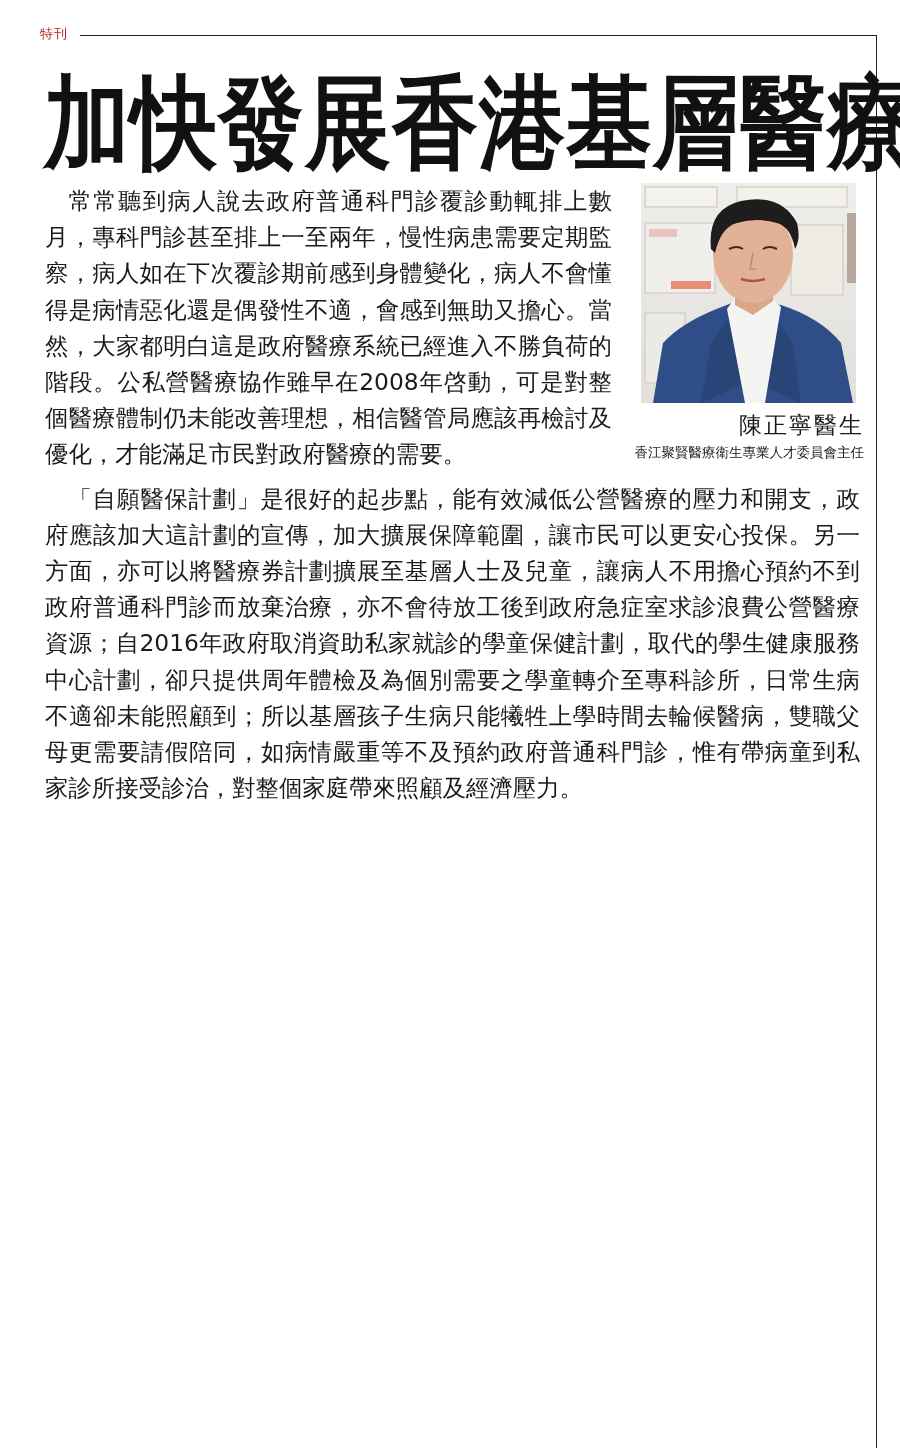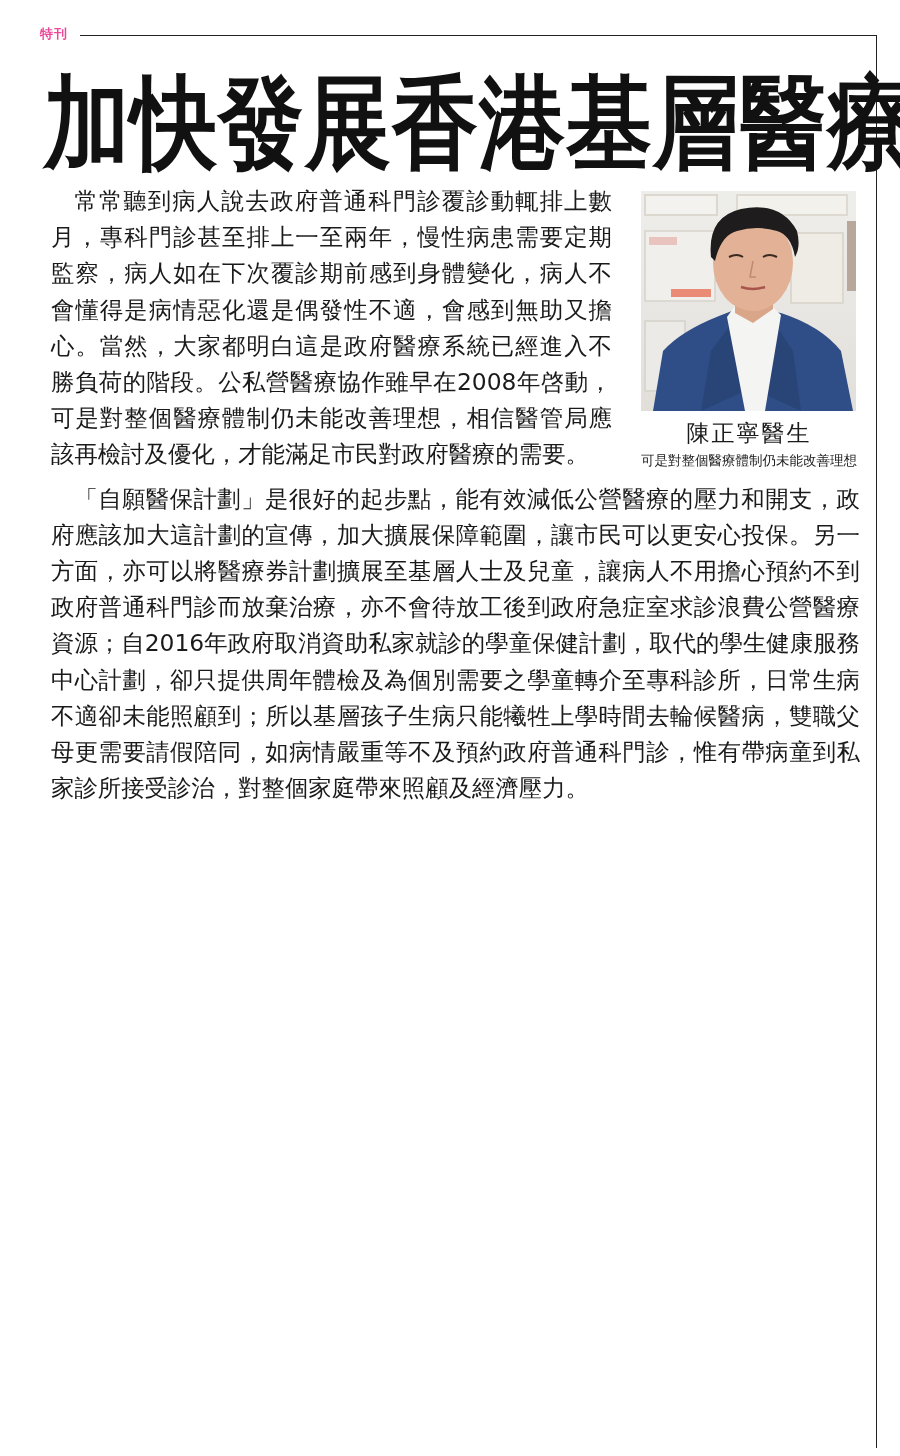--- a/index.html
+++ b/index.html
@@ -14,23 +14,22 @@
       overflow: hidden;
       color: #1a1a1a;
       font-family: "DejaVu Sans", "Liberation Sans", sans-serif;
     }
     .section-label {
       position: absolute;
       left: 40px;
       top: 26px;
       font-size: 13px;
       line-height: 16px;
-      color: #ec4899;
+      color: #b91c1c;
       letter-spacing: 1px;
-      font-weight: bold;
     }
     .frame-top {
       position: absolute;
       left: 80px;
       top: 35px;
       width: 797px;
       height: 0;
       border-top: 1.5px solid #222;
     }
     .frame-right {
@@ -62,28 +61,28 @@
       position: absolute;
       left: 40px;
       top: 183px;
       width: 820px;
       font-size: 23.4px;
       line-height: 36.2px;
       color: #1a1a1a;
       text-align: justify;
     }
     .article p {
-      margin: 0 0 8px 11px;
+      margin: 0 0 8px 5px;
       text-indent: 1em;
     }
     .author-box {
       float: right;
       width: 230px;
-      margin: 8px -4px 10px 22px;
-      text-align: center;
+      margin: 0 -4px 10px 22px;
+      text-align: right;
     }
     .portrait {
       width: 215px;
       height: 220px;
       margin: 0 0 0 7px;
       position: relative;
       overflow: hidden;
       background: linear-gradient(180deg, #eeeeea 0%, #e8e6e2 55%, #e2dfdb 100%);
     }
     .portrait svg {
@@ -141,18 +140,18 @@
 
         <path d="M70 66 Q66 26 100 18 Q140 10 156 40 Q160 56 154 66 Q150 44 136 40 Q116 34 96 40 Q80 44 74 70 Z" fill="#1e1c1c"></path>
 
         <path d="M88 66 Q96 62 102 66" stroke="#3a2a22" stroke-width="2" fill="none"></path>
         <path d="M122 66 Q128 62 136 66" stroke="#3a2a22" stroke-width="2" fill="none"></path>
         <path d="M100 96 Q112 100 124 96" stroke="#a8564c" stroke-width="2.5" fill="none"></path>
         <path d="M112 70 L109 86 L115 86" stroke="#c08a72" stroke-width="1.5" fill="none"></path>
       </svg>
     </div>
     <div class="author-name">陳正寧醫生</div>
-    <div class="author-title">可是對整個醫療體制仍未能改善理想</div>
+    <div class="author-title">香江聚賢醫療衛生專業人才委員會主任</div>
   </div>
 
   <p>常常聽到病人說去政府普通科門診覆診動輒排上數月，專科門診甚至排上一至兩年，慢性病患需要定期監察，病人如在下次覆診期前感到身體變化，病人不會懂得是病情惡化還是偶發性不適，會感到無助又擔心。當然，大家都明白這是政府醫療系統已經進入不勝負荷的階段。公私營醫療協作雖早在2008年啓動，可是對整個醫療體制仍未能改善理想，相信醫管局應該再檢討及優化，才能滿足市民對政府醫療的需要。</p>
   <p>「自願醫保計劃」是很好的起步點，能有效減低公營醫療的壓力和開支，政府應該加大這計劃的宣傳，加大擴展保障範圍，讓市民可以更安心投保。另一方面，亦可以將醫療券計劃擴展至基層人士及兒童，讓病人不用擔心預約不到政府普通科門診而放棄治療，亦不會待放工後到政府急症室求診浪費公營醫療資源；自2016年政府取消資助私家就診的學童保健計劃，取代的學生健康服務中心計劃，卻只提供周年體檢及為個別需要之學童轉介至專科診所，日常生病不適卻未能照顧到；所以基層孩子生病只能犧牲上學時間去輪候醫病，雙職父母更需要請假陪同，如病情嚴重等不及預約政府普通科門診，惟有帶病童到私家診所接受診治，對整個家庭帶來照顧及經濟壓力。</p>
 </div>
 
 </body></html>

